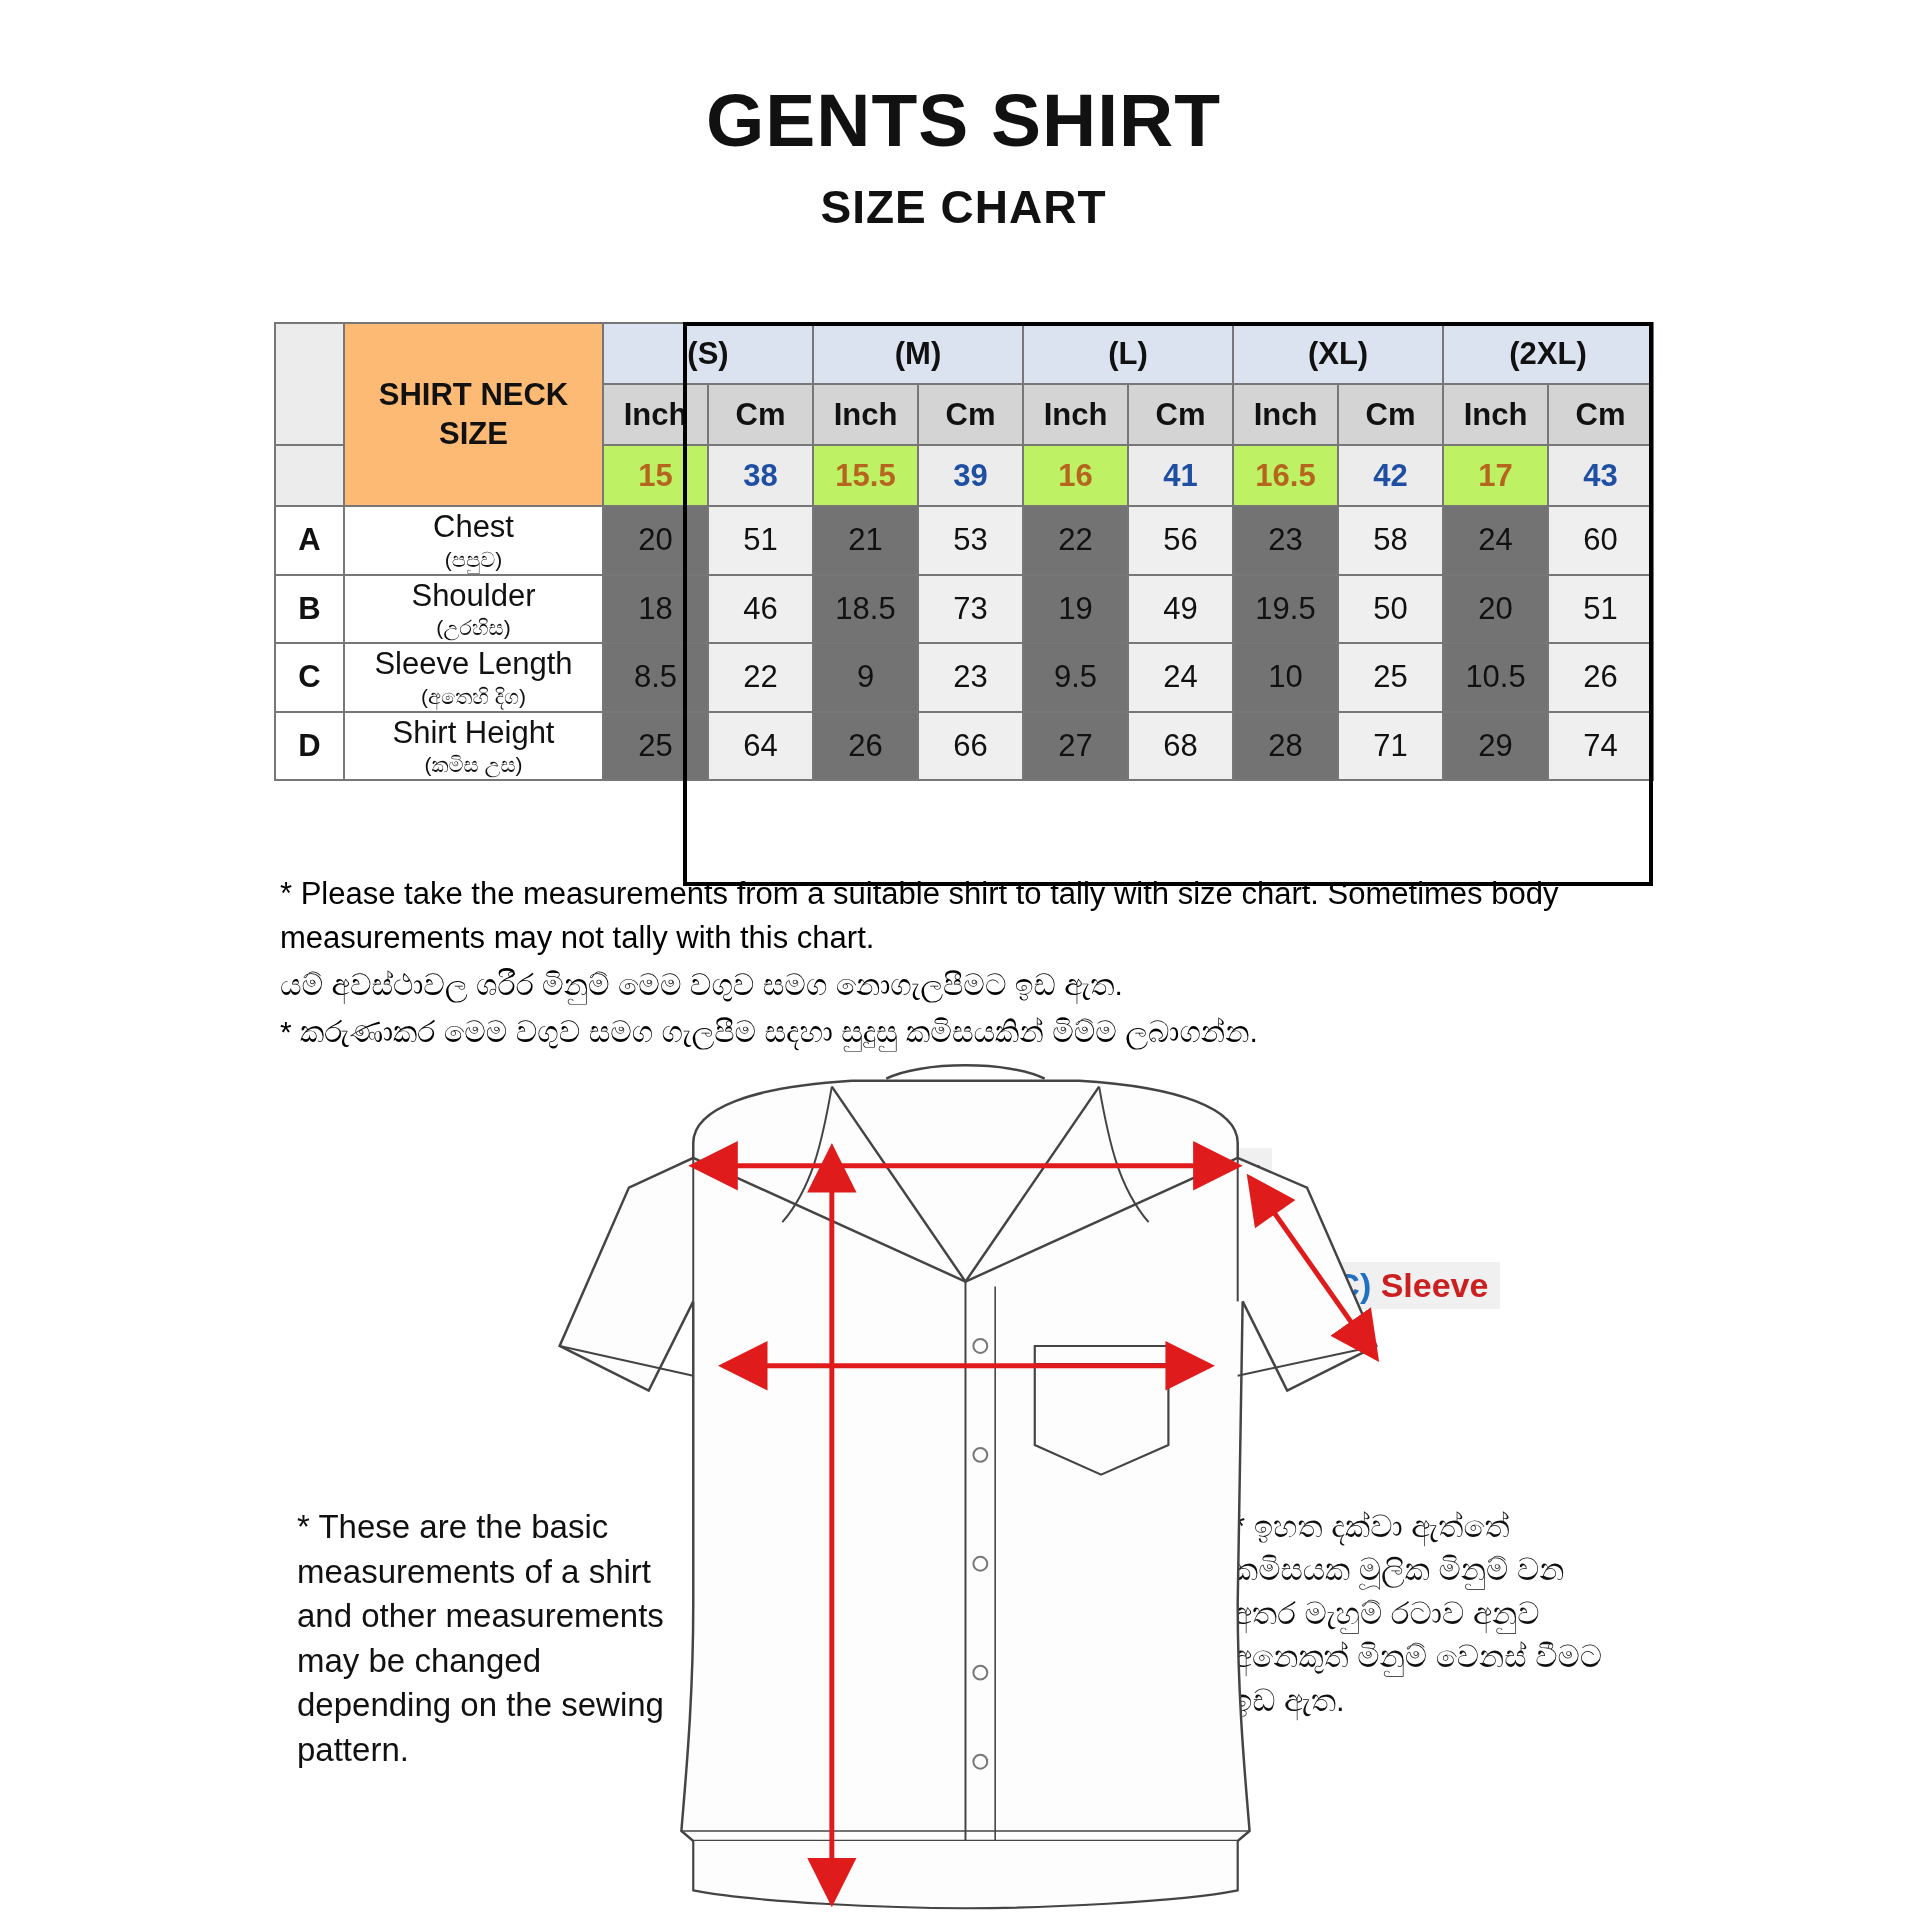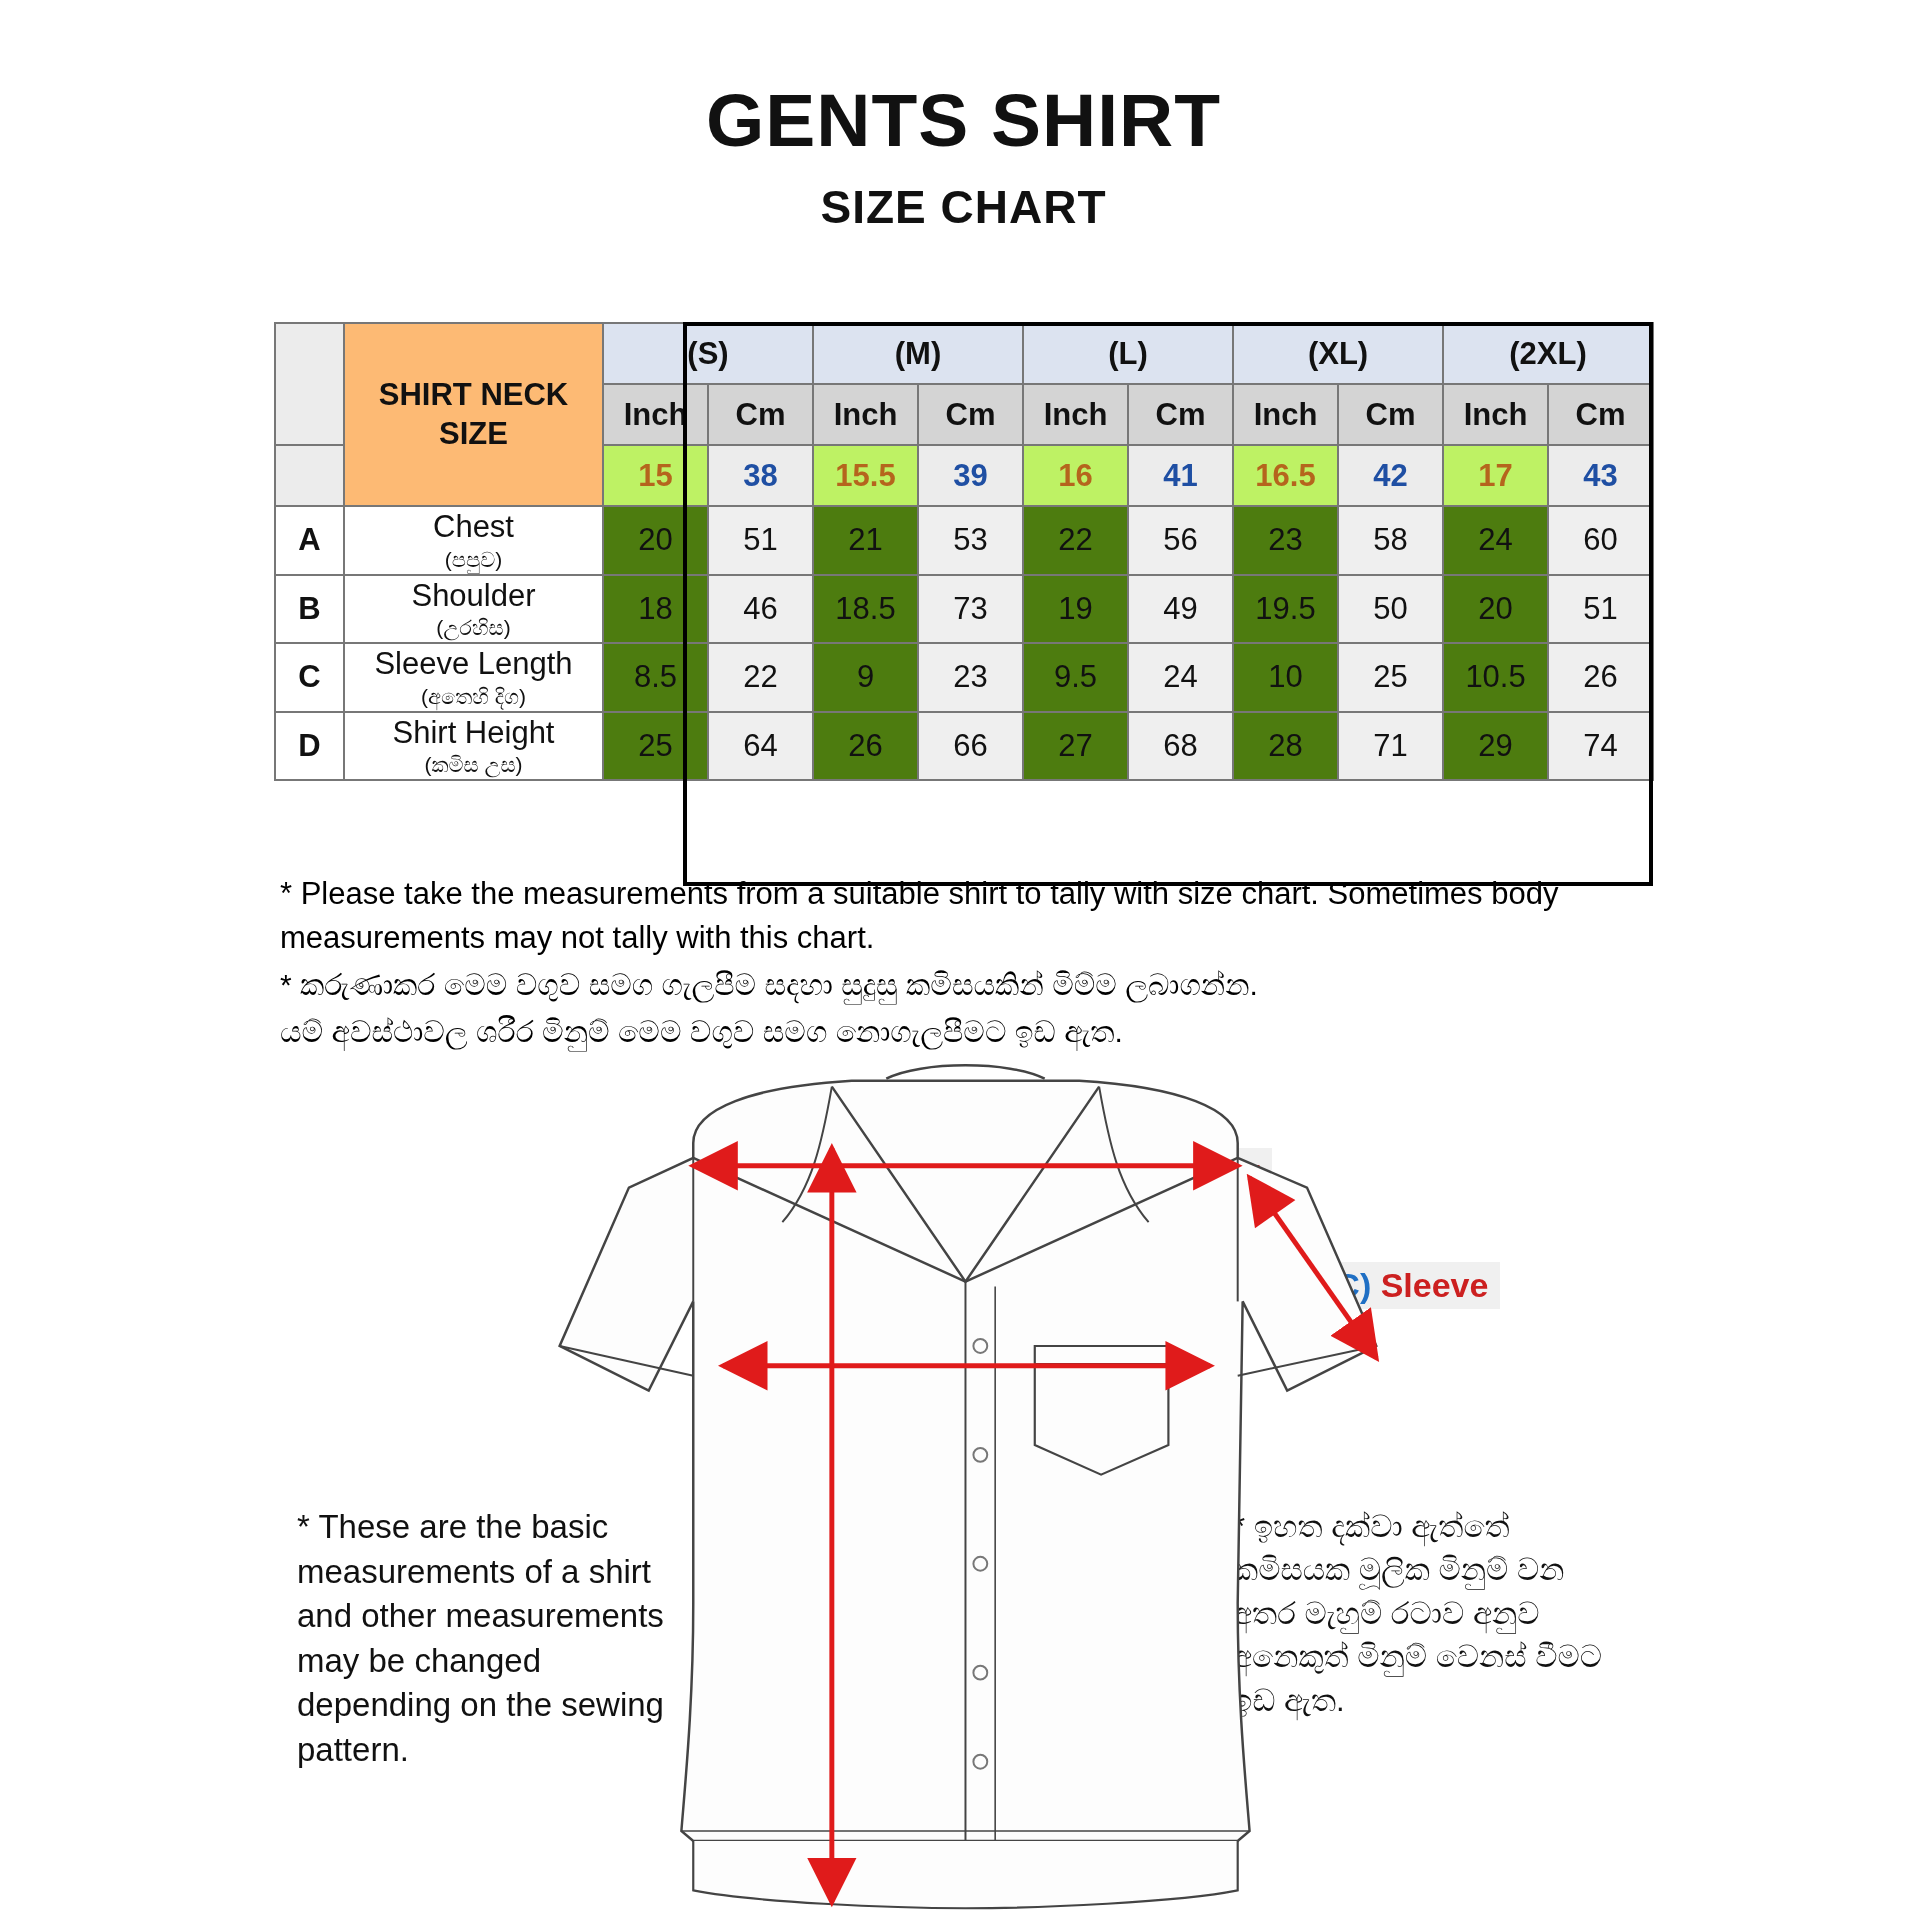--- a/index.html
+++ b/index.html
@@ -103,21 +103,21 @@
     font-weight: bold;
     background: #ffffff;
   }
   .name-cell {
     font-size: 29px;
     line-height: 1.28;
     background: #ffffff;
     padding: 6px 4px;
   }
   .name-cell .si { font-size: 21px; }
-  .v-inch { background: #4d7c0f; height: 75px; font-size: 32px; }
+  .v-inch { background: #737373; height: 75px; font-size: 32px; }
   .v-cm   { background: #efefef; height: 75px; font-size: 32px; }
   .outer-box {
     position: absolute;
     left: 683px;
     top: 322px;
     width: 970px;
     height: 564px;
     border: 4px solid #000;
     box-sizing: border-box;
     pointer-events: none;
@@ -317,22 +317,22 @@
           <td class="v-inch">29</td>
           <td class="v-cm">74</td>
         </tr>
       </tbody>
     </table>
   </div>
   <div class="outer-box"></div>
 
   <div class="note-red">
     <p>* Please take the measurements from a suitable shirt to tally with size chart. Sometimes body measurements may not tally with this chart.</p>
+    <p class="si">යම් අවස්ථාවල ශරීර මිනුම් මෙම වගුව සමග නොගැලපීමට ඉඩ ඇත.</p>
     <p class="si">* කරුණාකර මෙම වගුව සමග ගැලපීම සදහා සුදුසු කමිසයකින් මිම්ම ලබාගන්න.</p>
-    <p class="si">යම් අවස්ථාවල ශරීර මිනුම් මෙම වගුව සමග නොගැලපීමට ඉඩ ඇත.</p>
   </div>
 
   <div class="illustration">
 
     <div class="watermark">Hela Arunata</div>
 
     <svg class="shirt" width="1927" height="881" viewBox="0 0 1946 890">
 
       <path d="M700 110 L700 95 C700 60 760 38 860 32 L1090 32 C1190 38 1250 60 1250 95 L1250 110
                L1320 140 L1390 300 L1300 345 L1255 255 L1250 560 C1250 660 1258 740 1262 790

